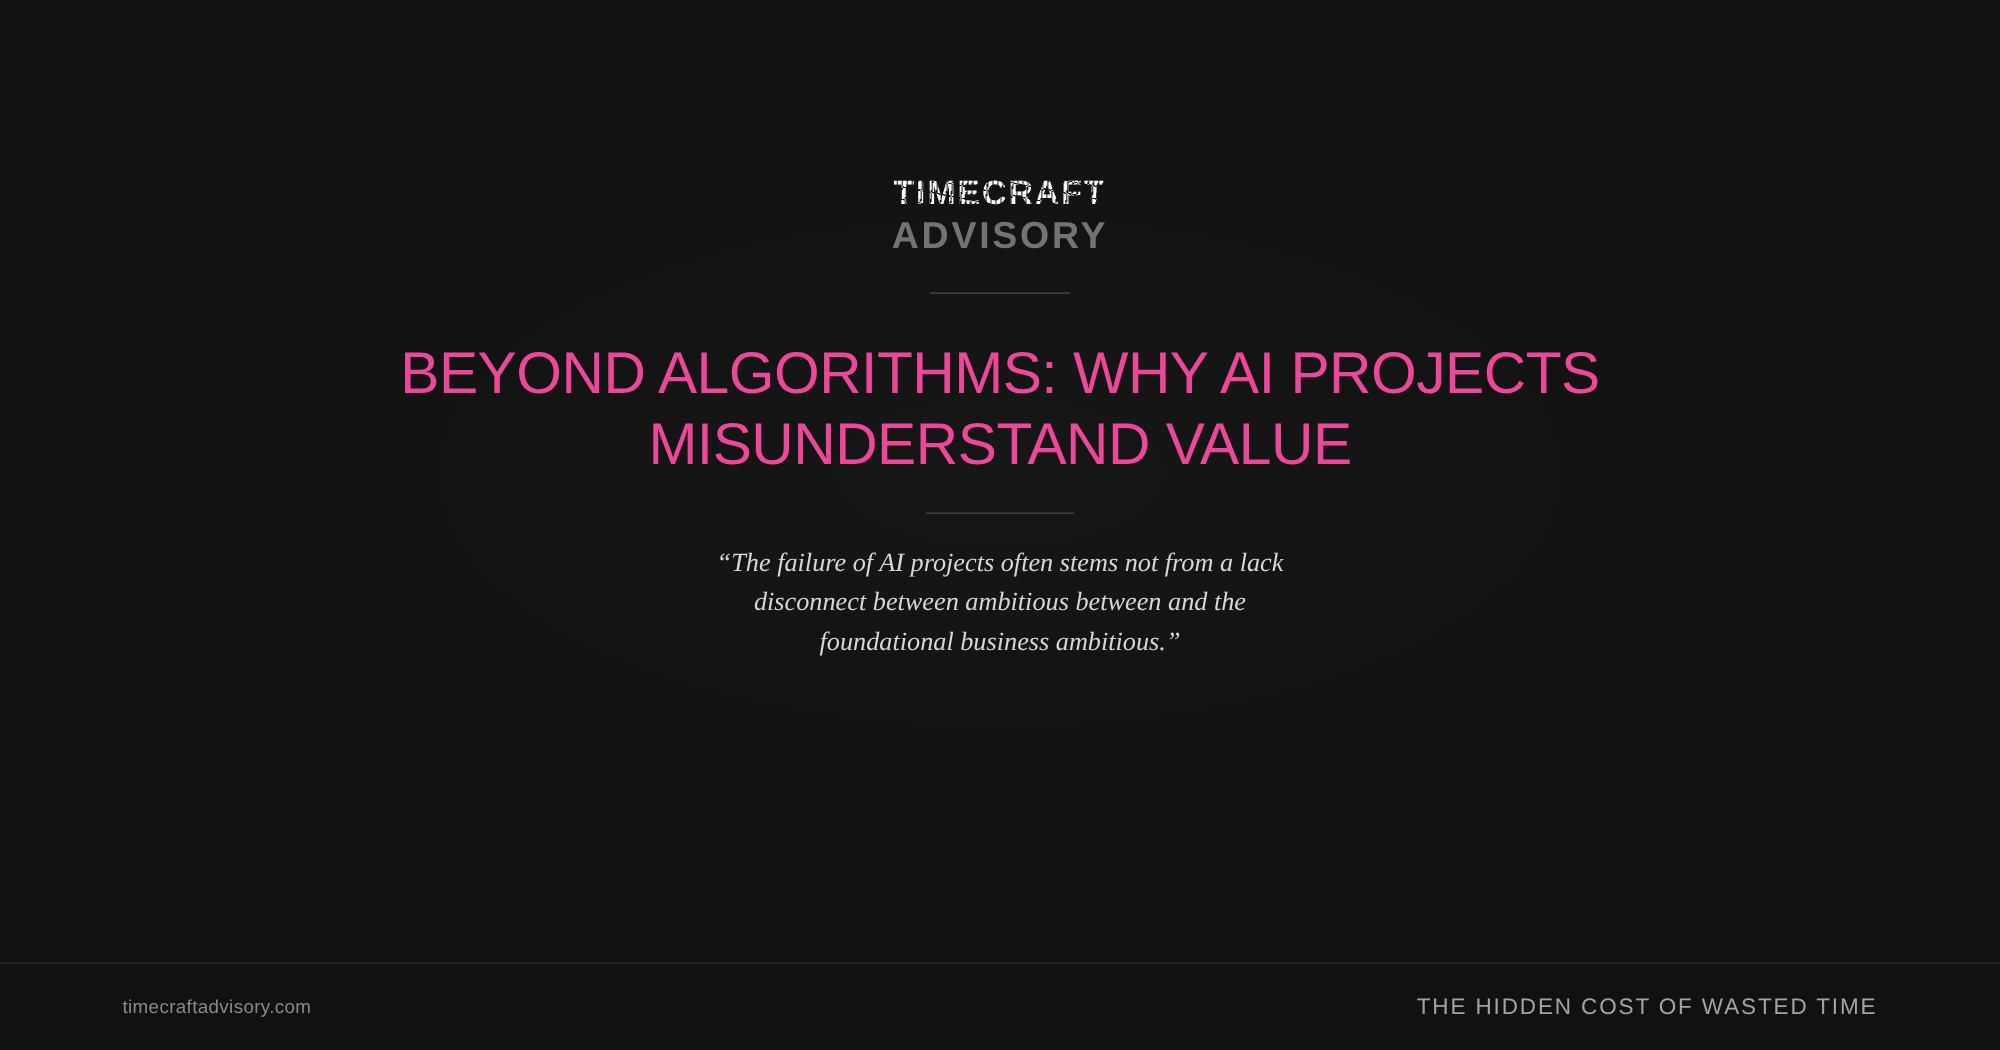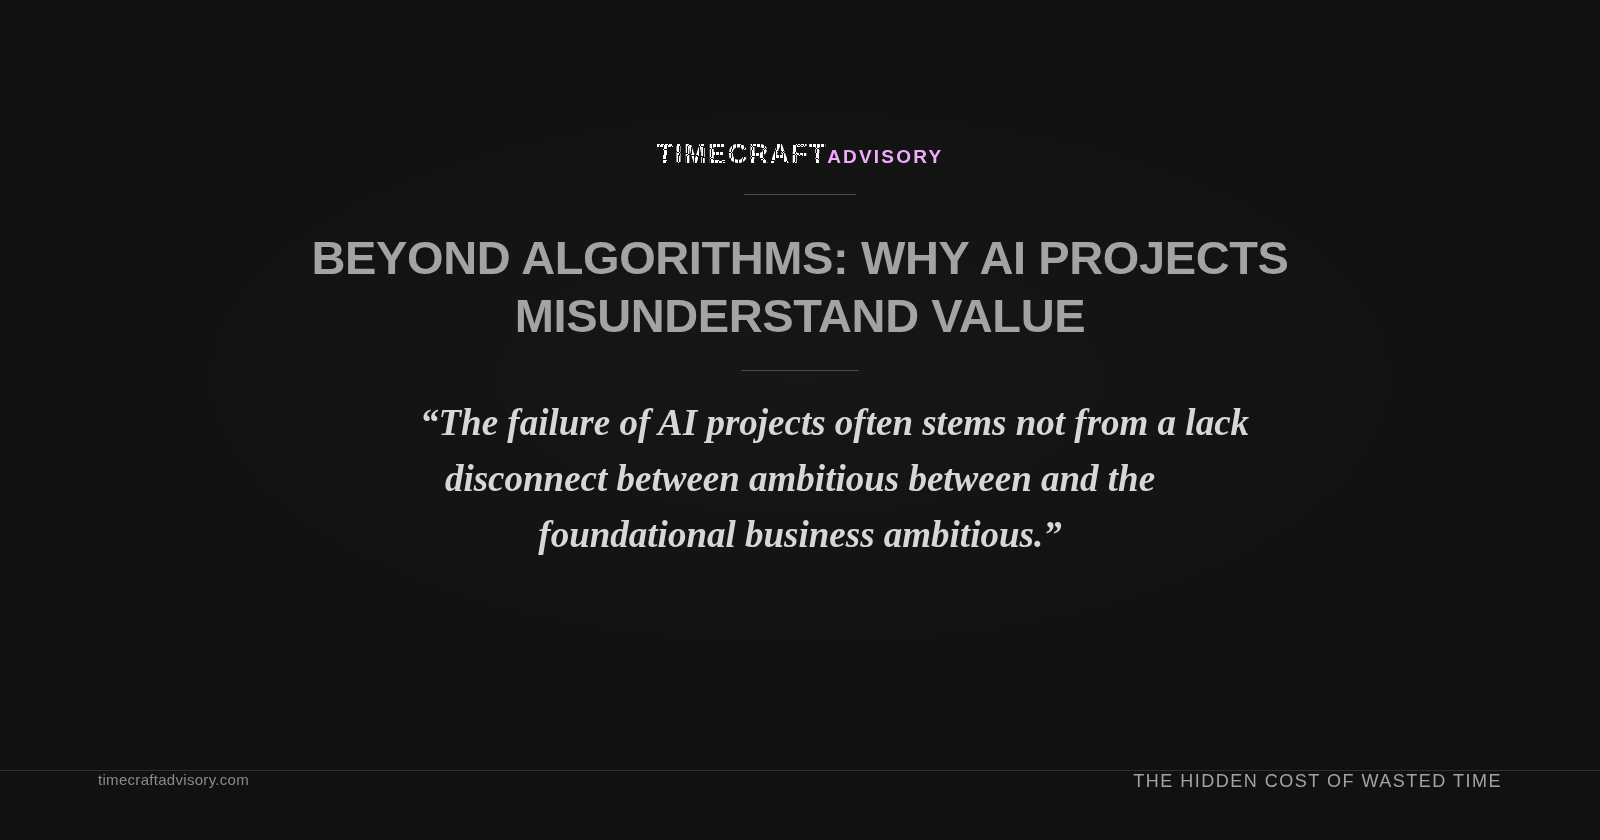--- a/index.html
+++ b/index.html
@@ -33,22 +33,22 @@
     align-items:center;
     justify-content:flex-start;
     padding-top:140px;
     position:relative;
     z-index:2;
   }
 
   
   .logo-block {
     display:flex;
-    flex-direction:row;
-    align-items:flex-end;
+    flex-direction:column;
+    align-items:center;
     line-height:1;
   }
   .logo-primary {
     position:relative;
     font-size:27px;
     font-weight:700;
     letter-spacing:1.6px;
     color:#ffffff;
     text-transform:uppercase;
     line-height:1.05;
@@ -59,71 +59,71 @@
       linear-gradient(#000, #000);
     -webkit-mask-composite:source-out;
     mask-image:
       repeating-linear-gradient(96deg, #000 0px, #000 3px, transparent 3px, transparent 4px),
       repeating-linear-gradient(11deg, #000 0px, #000 9px, transparent 9px, transparent 10px),
       linear-gradient(#000, #000);
     mask-composite:exclude;
     filter:contrast(1.2);
   }
   .logo-secondary {
-    font-size:19px;
+    font-size:30px;
     font-weight:700;
     letter-spacing:2.2px;
-    color:#f0abfc;
+    color:#737373;
     text-transform:uppercase;
     line-height:1.25;
     margin-top:2px;
   }
 
   
   .rule {
     height:1px;
     background:#4a4a4a;
     border:0;
   }
   .rule-logo { width:112px; margin-top:26px; }
   .rule-quote { width:118px; margin-top:26px; margin-bottom:24px; }
 
   
   .headline {
     margin-top:34px;
     width:1040px;
     text-align:center;
-    color:#a3a3a3;
-    font-weight:700;
+    color:#ec4899;
+    font-weight:400;
     font-size:47px;
     line-height:1.22;
     letter-spacing:-0.4px;
     text-transform:uppercase;
   }
   .headline .hl-line { display:block; white-space:nowrap; }
 
   
   .quote {
     width:760px;
     text-align:center;
     color:#d9d7d5;
     font-family:"Liberation Serif", serif;
     font-style:italic;
-    font-size:37px;
+    font-size:21px;
     line-height:1.52;
-    font-weight:bold;
   }
   .quote .q-line { display:block; white-space:nowrap; }
 
   
   .footer {
     flex:0 0 70px;
     height:70px;
     border-top:1px solid #303030;
     display:flex;
+    align-items:center;
     justify-content:space-between;
     padding:0 98px;
     position:relative;
     z-index:2;
   }
   .footer-left {
     color:#8a8a8a;
     font-size:15px;
     letter-spacing:0.3px;
     font-weight:400;

